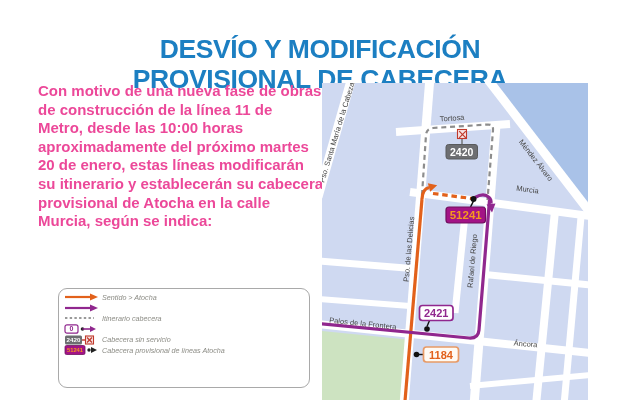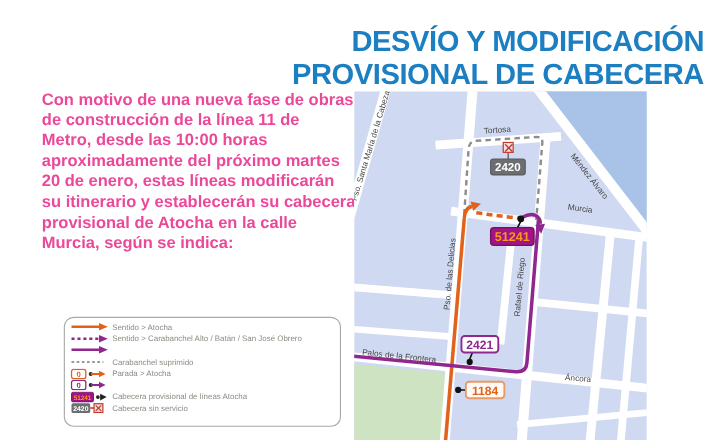--- a/index.html
+++ b/index.html
@@ -1,28 +1,28 @@
 <!DOCTYPE html>
 <html><head>
 <meta charset="utf-8">
 <style>
   html,body{margin:0;padding:0;background:#fff;}
   .page{position:relative;width:640px;height:400px;background:#ffffff;overflow:hidden;
         font-family:"Liberation Sans",sans-serif;}
-  .title{position:absolute;left:0;top:4px;width:640px;text-align:right;
+  .title{position:absolute;left:0;top:16px;width:640px;text-align:center;
          color:#1c7fc2;font-weight:800;font-size:26.5px;line-height:30.5px;letter-spacing:-0.4px;}
   .title span{display:block;}
   .intro{position:absolute;left:38px;top:82px;width:292px;margin:0;
          color:#ec4899;font-weight:700;font-size:15px;line-height:18.6px;white-space:pre-line;}
   .legend{position:absolute;left:58px;top:288px;width:252px;height:100px;
           border:1.2px solid #a9a9a9;border-radius:9px;background:#fff;
           padding:3px 0 0 0;box-sizing:border-box;}
   .lrow{display:flex;align-items:center;height:10.6px;}
   .licon{width:38px;height:10px;margin-left:5px;flex:0 0 38px;}
-  .ltext{font-size:7.2px;color:#8c8c85;white-space:nowrap;}
+  .ltext{font-size:7.2px;color:#8c8c85;white-space:nowrap;font-style:italic;}
   .map{position:absolute;left:322px;top:83px;width:266px;height:317px;}
   .map svg{display:block;}
   svg text{font-family:"Liberation Sans",sans-serif;}
   .stname{fill:#474747;font-size:7.5px;}
 </style>
 </head>
 <body>
 
 <div class="page">
 
@@ -44,83 +44,66 @@
 
     <div class="lrow">
       <svg class="licon" viewBox="0 0 38 10">
         <line x1="1" y1="5" x2="27" y2="5" stroke="#e2611b" stroke-width="2.2"></line>
         <polygon points="26,1.6 34,5 26,8.4" fill="#e2611b"></polygon>
       </svg>
       <span class="ltext">Sentido &gt; Atocha</span>
     </div>
 
 
-    <div class="lrow">
-      <svg class="licon" viewBox="0 0 38 10">
-        <line x1="1" y1="5" x2="27" y2="5" stroke="#90278e" stroke-width="2.2" stroke-dasharray="2.8 2.6"></line>
-        <polygon points="26,1.6 34,5 26,8.4" fill="#90278e"></polygon>
-      </svg>
-      <span class="ltext">Sentido &gt; Carabanchel Alto / Batán / San José Obrero</span>
-    </div>
 
     <div class="lrow">
       <svg class="licon" viewBox="0 0 38 10">
         <line x1="1" y1="5" x2="27" y2="5" stroke="#90278e" stroke-width="2.2"></line>
         <polygon points="26,1.6 34,5 26,8.4" fill="#90278e"></polygon>
       </svg>
     </div>
 
     <div class="lrow">
       <svg class="licon" viewBox="0 0 38 10">
         <line x1="1" y1="5" x2="30" y2="5" stroke="#999" stroke-width="1.8" stroke-dasharray="2.4 2.3"></line>
       </svg>
-      <span class="ltext">Carabanchel suprimido</span>
+      <span class="ltext">Itinerario cabecera</span>
     </div>
 
-    <div class="lrow">
-      <svg class="licon" viewBox="0 0 38 10">
-        <rect x="1" y="0.8" width="13" height="8.4" rx="2" fill="#fff" stroke="#e2611b" stroke-width="1.2"></rect>
-        <text x="7.5" y="7.4" text-anchor="middle" font-size="7" font-weight="bold" fill="#e2611b">0</text>
-        <circle cx="18.5" cy="5" r="1.8" fill="#222"></circle>
-        <line x1="18.5" y1="5" x2="27" y2="5" stroke="#e2611b" stroke-width="1.6"></line>
-        <polygon points="26,2 32,5 26,8" fill="#e2611b"></polygon>
-      </svg>
-      <span class="ltext">Parada &gt; Atocha</span>
-    </div>
 
     <div class="lrow">
       <svg class="licon" viewBox="0 0 38 10">
         <rect x="1" y="0.8" width="13" height="8.4" rx="2" fill="#fff" stroke="#90278e" stroke-width="1.2"></rect>
         <text x="7.5" y="7.4" text-anchor="middle" font-size="7" font-weight="bold" fill="#90278e">0</text>
         <circle cx="18.5" cy="5" r="1.8" fill="#222"></circle>
         <line x1="18.5" y1="5" x2="27" y2="5" stroke="#90278e" stroke-width="1.6"></line>
         <polygon points="26,2 32,5 26,8" fill="#90278e"></polygon>
       </svg>
     </div>
 
     <div class="lrow">
       <svg class="licon" viewBox="0 0 38 10">
-        <rect x="1" y="0.5" width="20" height="9" rx="1.5" fill="#a31386" stroke="#70105f" stroke-width="0.8"></rect>
-        <text x="11" y="7.4" text-anchor="middle" font-size="5.8" font-weight="bold" fill="#f69a1d">51241</text>
-        <circle cx="25" cy="5" r="1.7" fill="#222"></circle>
-        <polygon points="27,1.9 33,5 27,8.1" fill="#222"></polygon>
-      </svg>
-      <span class="ltext">Cabecera provisional de líneas Atocha</span>
-    </div>
-
-    <div class="lrow">
-      <svg class="licon" viewBox="0 0 38 10">
         <rect x="1" y="0.5" width="17" height="9" rx="1.5" fill="#6d6e71"></rect>
         <text x="9.5" y="7.4" text-anchor="middle" font-size="6.2" font-weight="bold" fill="#fff">2420</text>
         <line x1="18" y1="5" x2="21.5" y2="5" stroke="#c0392b" stroke-width="1.4"></line>
         <rect x="21.5" y="1" width="8" height="8" fill="#f7e3e3" stroke="#c0392b" stroke-width="1.1"></rect>
         <line x1="23" y1="2.5" x2="28" y2="7.5" stroke="#c0392b" stroke-width="1.2"></line>
         <line x1="28" y1="2.5" x2="23" y2="7.5" stroke="#c0392b" stroke-width="1.2"></line>
       </svg>
       <span class="ltext">Cabecera sin servicio</span>
+    </div>
+
+    <div class="lrow">
+      <svg class="licon" viewBox="0 0 38 10">
+        <rect x="1" y="0.5" width="20" height="9" rx="1.5" fill="#a31386" stroke="#70105f" stroke-width="0.8"></rect>
+        <text x="11" y="7.4" text-anchor="middle" font-size="5.8" font-weight="bold" fill="#f69a1d">51241</text>
+        <circle cx="25" cy="5" r="1.7" fill="#222"></circle>
+        <polygon points="27,1.9 33,5 27,8.1" fill="#222"></polygon>
+      </svg>
+      <span class="ltext">Cabecera provisional de líneas Atocha</span>
     </div>
 
   </div>
 
   <div class="map">
     <svg width="266" height="317" viewBox="0 0 266 317">
       <rect x="0" y="0" width="266" height="317" fill="#cfd9f1"></rect>
       <polygon points="0,248 90,257 82,317 0,317" fill="#cde3c1"></polygon>
       <polygon points="166,0 266,0 266,125" fill="#a9c2e8"></polygon>
 

